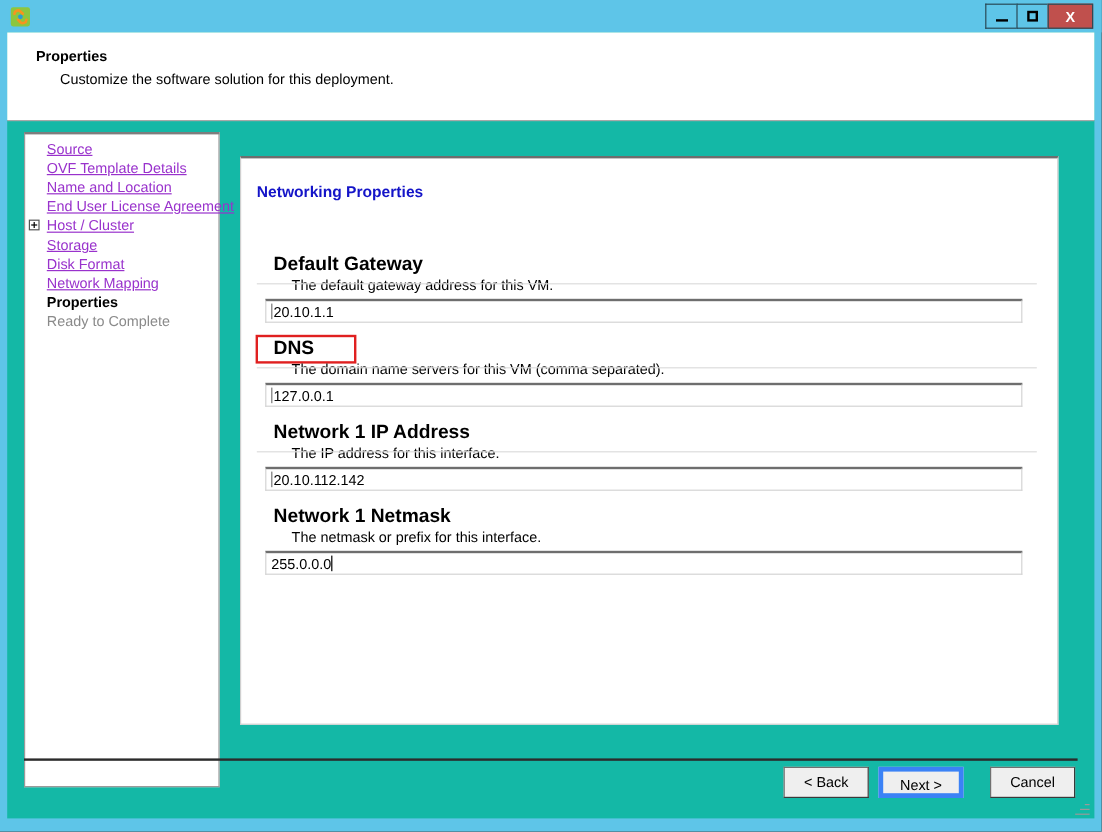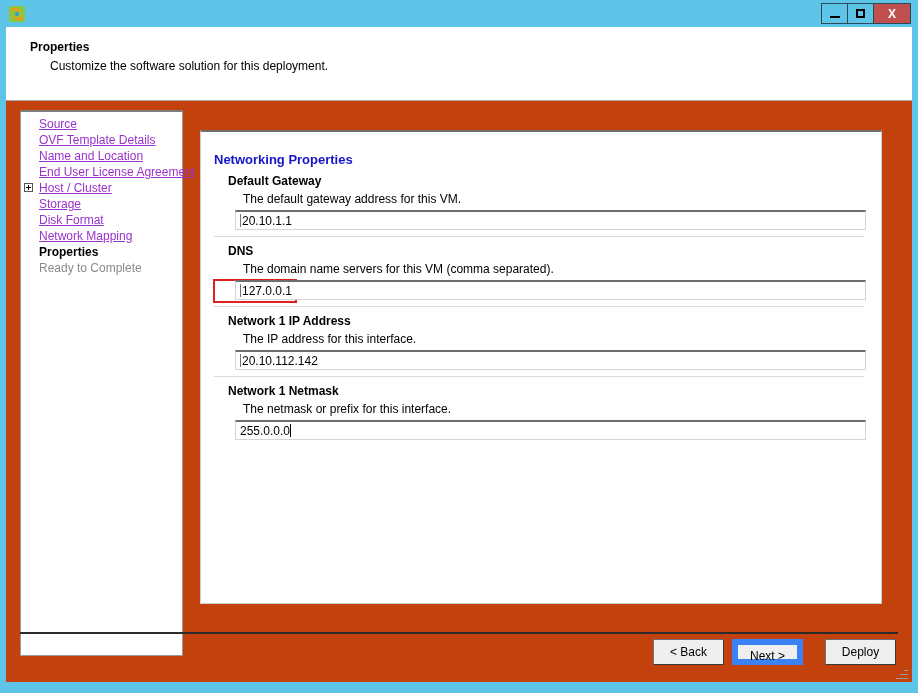--- a/index.html
+++ b/index.html
@@ -86,21 +86,21 @@
     border: 2px solid #000;
     box-sizing: border-box;
   }
 
   
   .client {
     position: absolute;
     left: 6px; top: 27px;
     width: 906px;
     height: 655px;
-    background: #c2410c;
+    background: #14b8a6;
     box-sizing: border-box;
   }
 
   
   .header {
     position: absolute;
     left: 0; top: 0;
     width: 906px;
     height: 73px;
     background: #ffffff;
@@ -201,36 +201,37 @@
     font-weight: bold;
     color: #1414c8;
   }
 
   .prop-group {
     position: absolute;
     left: 13px;
     width: 650px;
   }
   .prop-label {
-    font-size: 12px;
+    font-size: 16px;
     font-weight: bold;
     color: #000;
     margin-left: 14px;
     line-height: 15px;
+    margin-top: 39px;
   }
   .prop-desc {
     font-size: 12px;
     color: #000;
     margin-left: 29px;
     line-height: 16px;
     margin-top: 2px;
   }
   .prop-input {
     position: relative;
-    margin-left: 21px;
+    margin-left: 7px;
     margin-top: 3px;
     width: 631px;
     height: 20px;
     background: #ffffff;
     border: 1px solid #d4d4d4;
     border-top: 2px solid #6e6e6e;
     box-sizing: border-box;
     font-family: "Liberation Sans", sans-serif;
     font-size: 12px;
     color: #000;
@@ -286,21 +287,21 @@
     border-bottom-color: #3a3a3a;
     box-sizing: border-box;
     font-family: "Liberation Sans", sans-serif;
     font-size: 12px;
     color: #000;
     text-align: center;
     line-height: 24px;
     cursor: default;
   }
   .btn.default {
-    border: 6px solid #3b82f6;
+    border: 4px solid #3b82f6;
     line-height: 22px;
   }
   .grip {
     position: absolute;
     right: 4px;
     bottom: 3px;
     width: 12px;
     height: 12px;
   }
   .grip i {
@@ -384,21 +385,21 @@
           </div>
           <div class="group-sep" style="top: 104px;"></div>
           <div class="group-sep" style="top: 174px;"></div>
           <div class="group-sep" style="top: 244px;"></div>
         </div>
     </div>
 
     <div class="btnbar-rule"></div>
     <div class="btn" style="left:647px;">&lt; Back</div>
     <div class="btn default" style="left:726px;">Next &gt;</div>
-    <div class="btn" style="left:819px;">Deploy</div>
+    <div class="btn" style="left:819px;">Cancel</div>
 
     <div class="grip">
       <i style="bottom:0px;width:12px;"></i>
       <i style="bottom:4px;width:8px;"></i>
       <i style="bottom:8px;width:4px;"></i>
     </div>
   </div>
 </div>
 
 </body></html>

